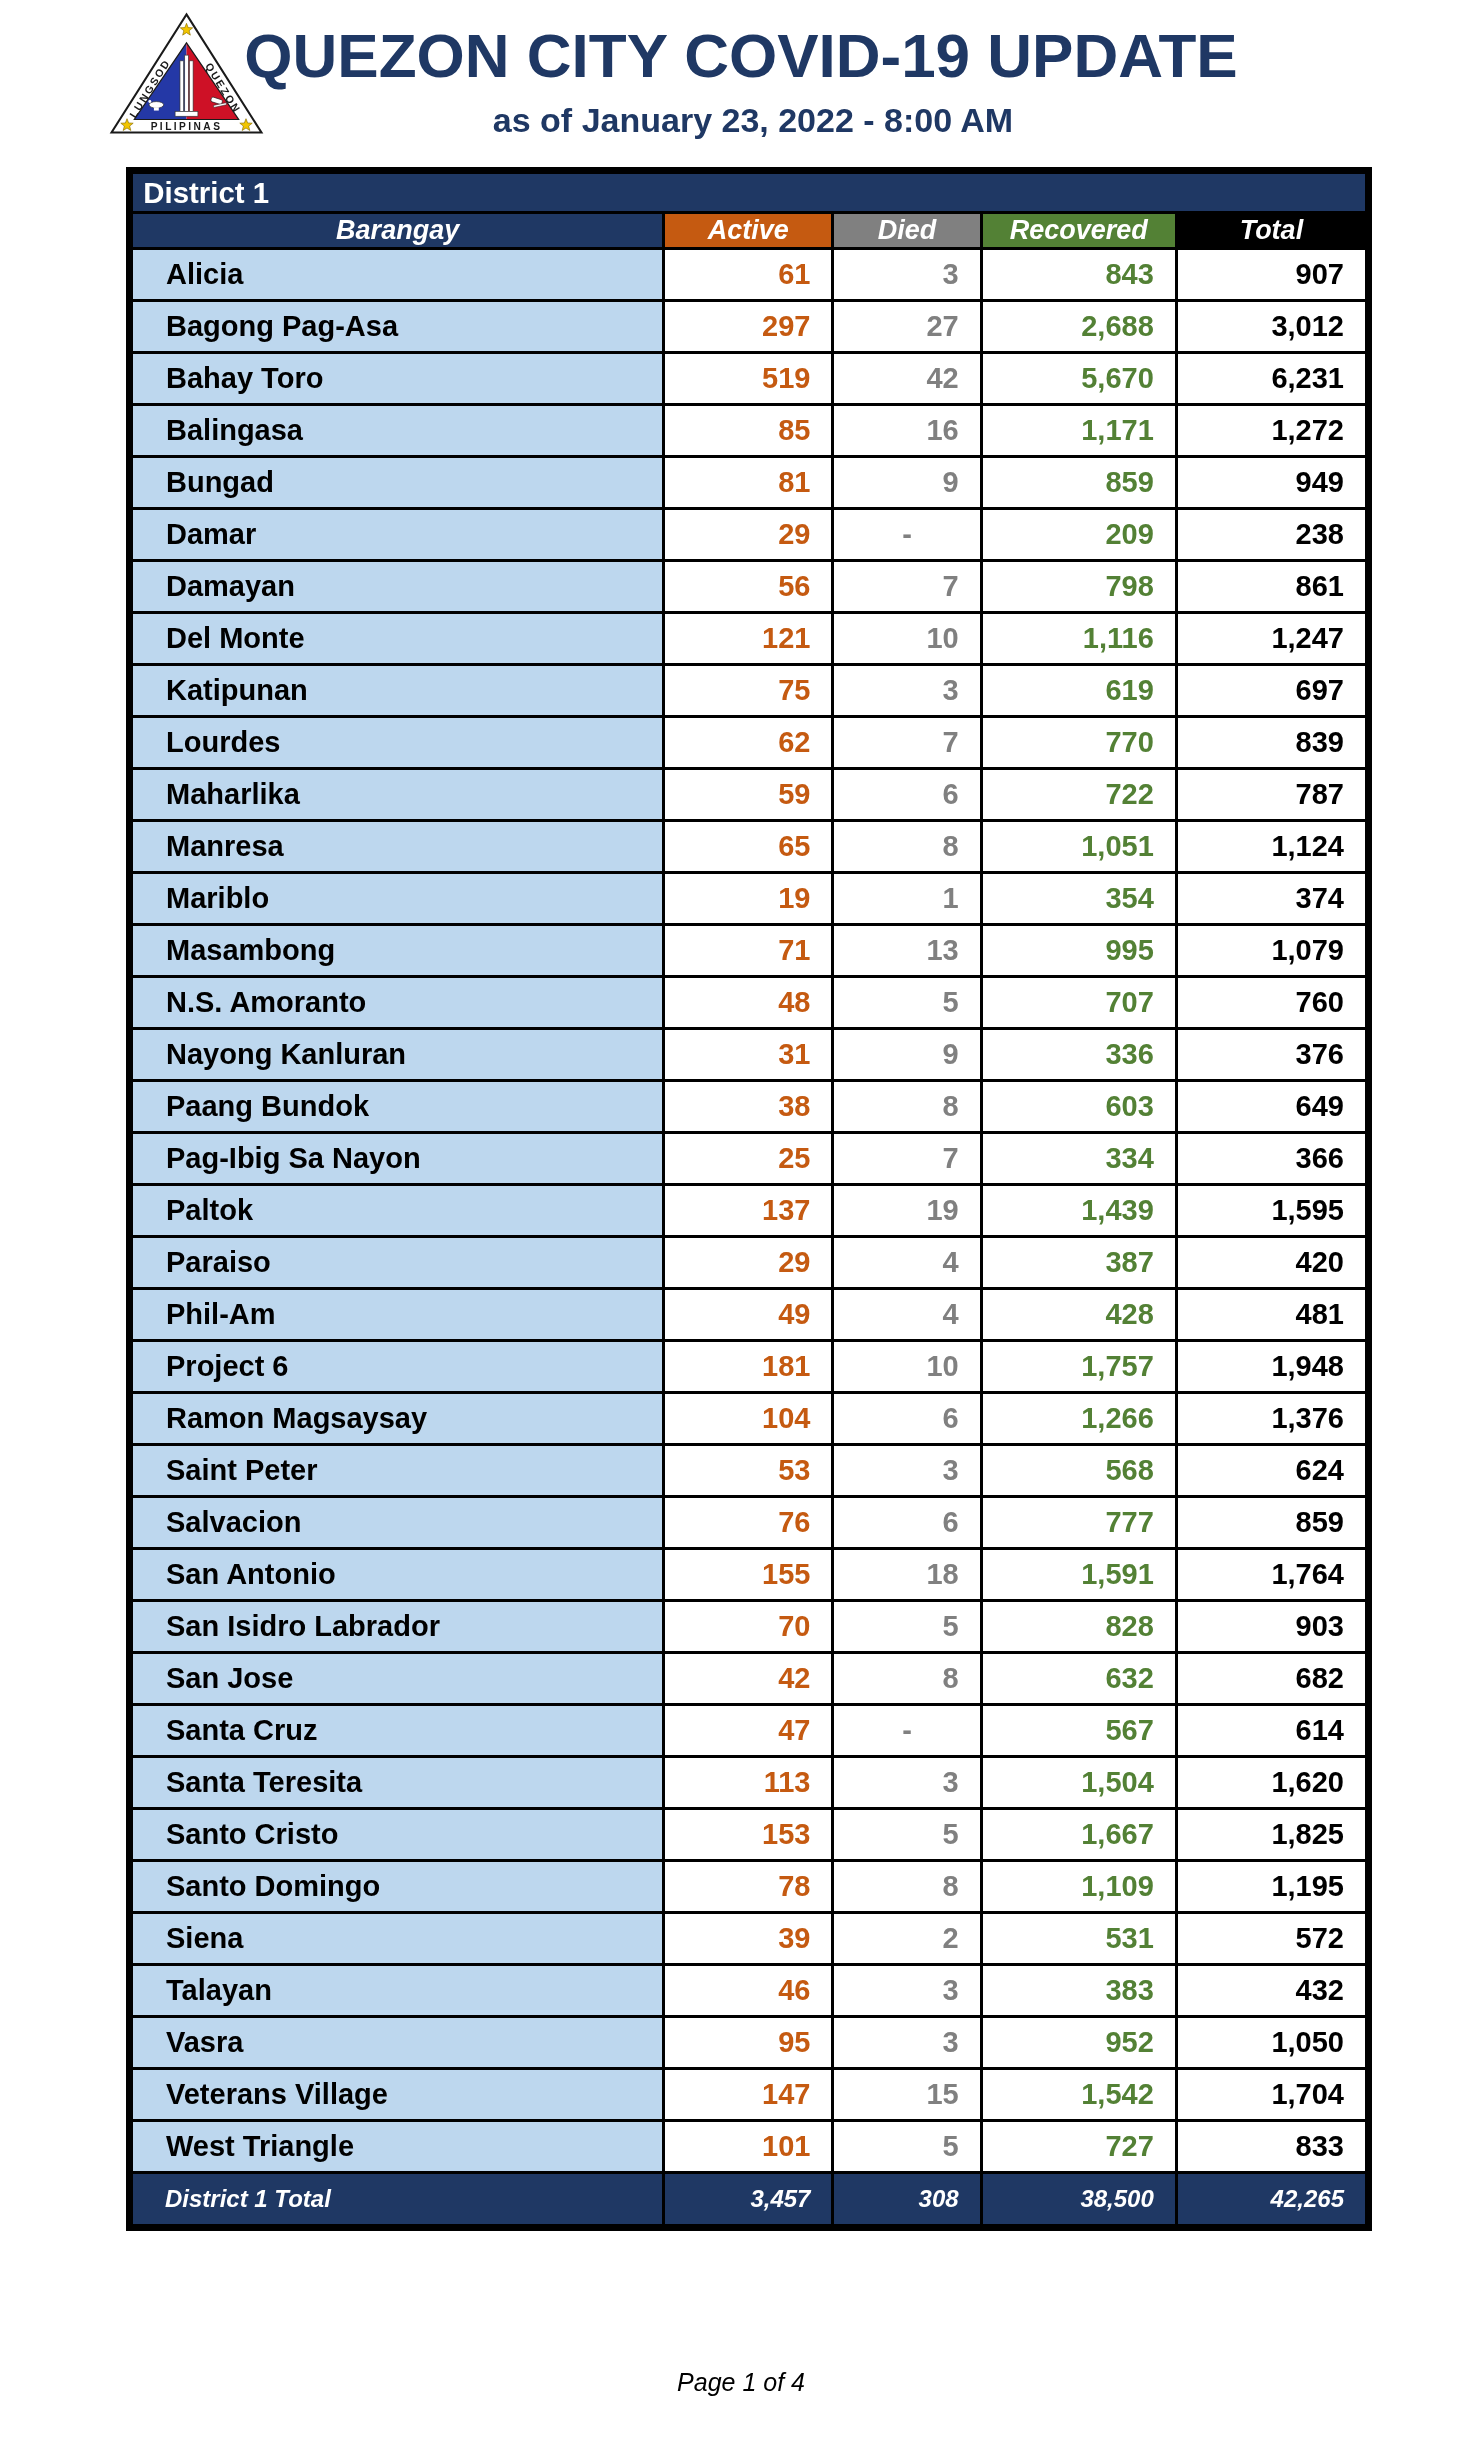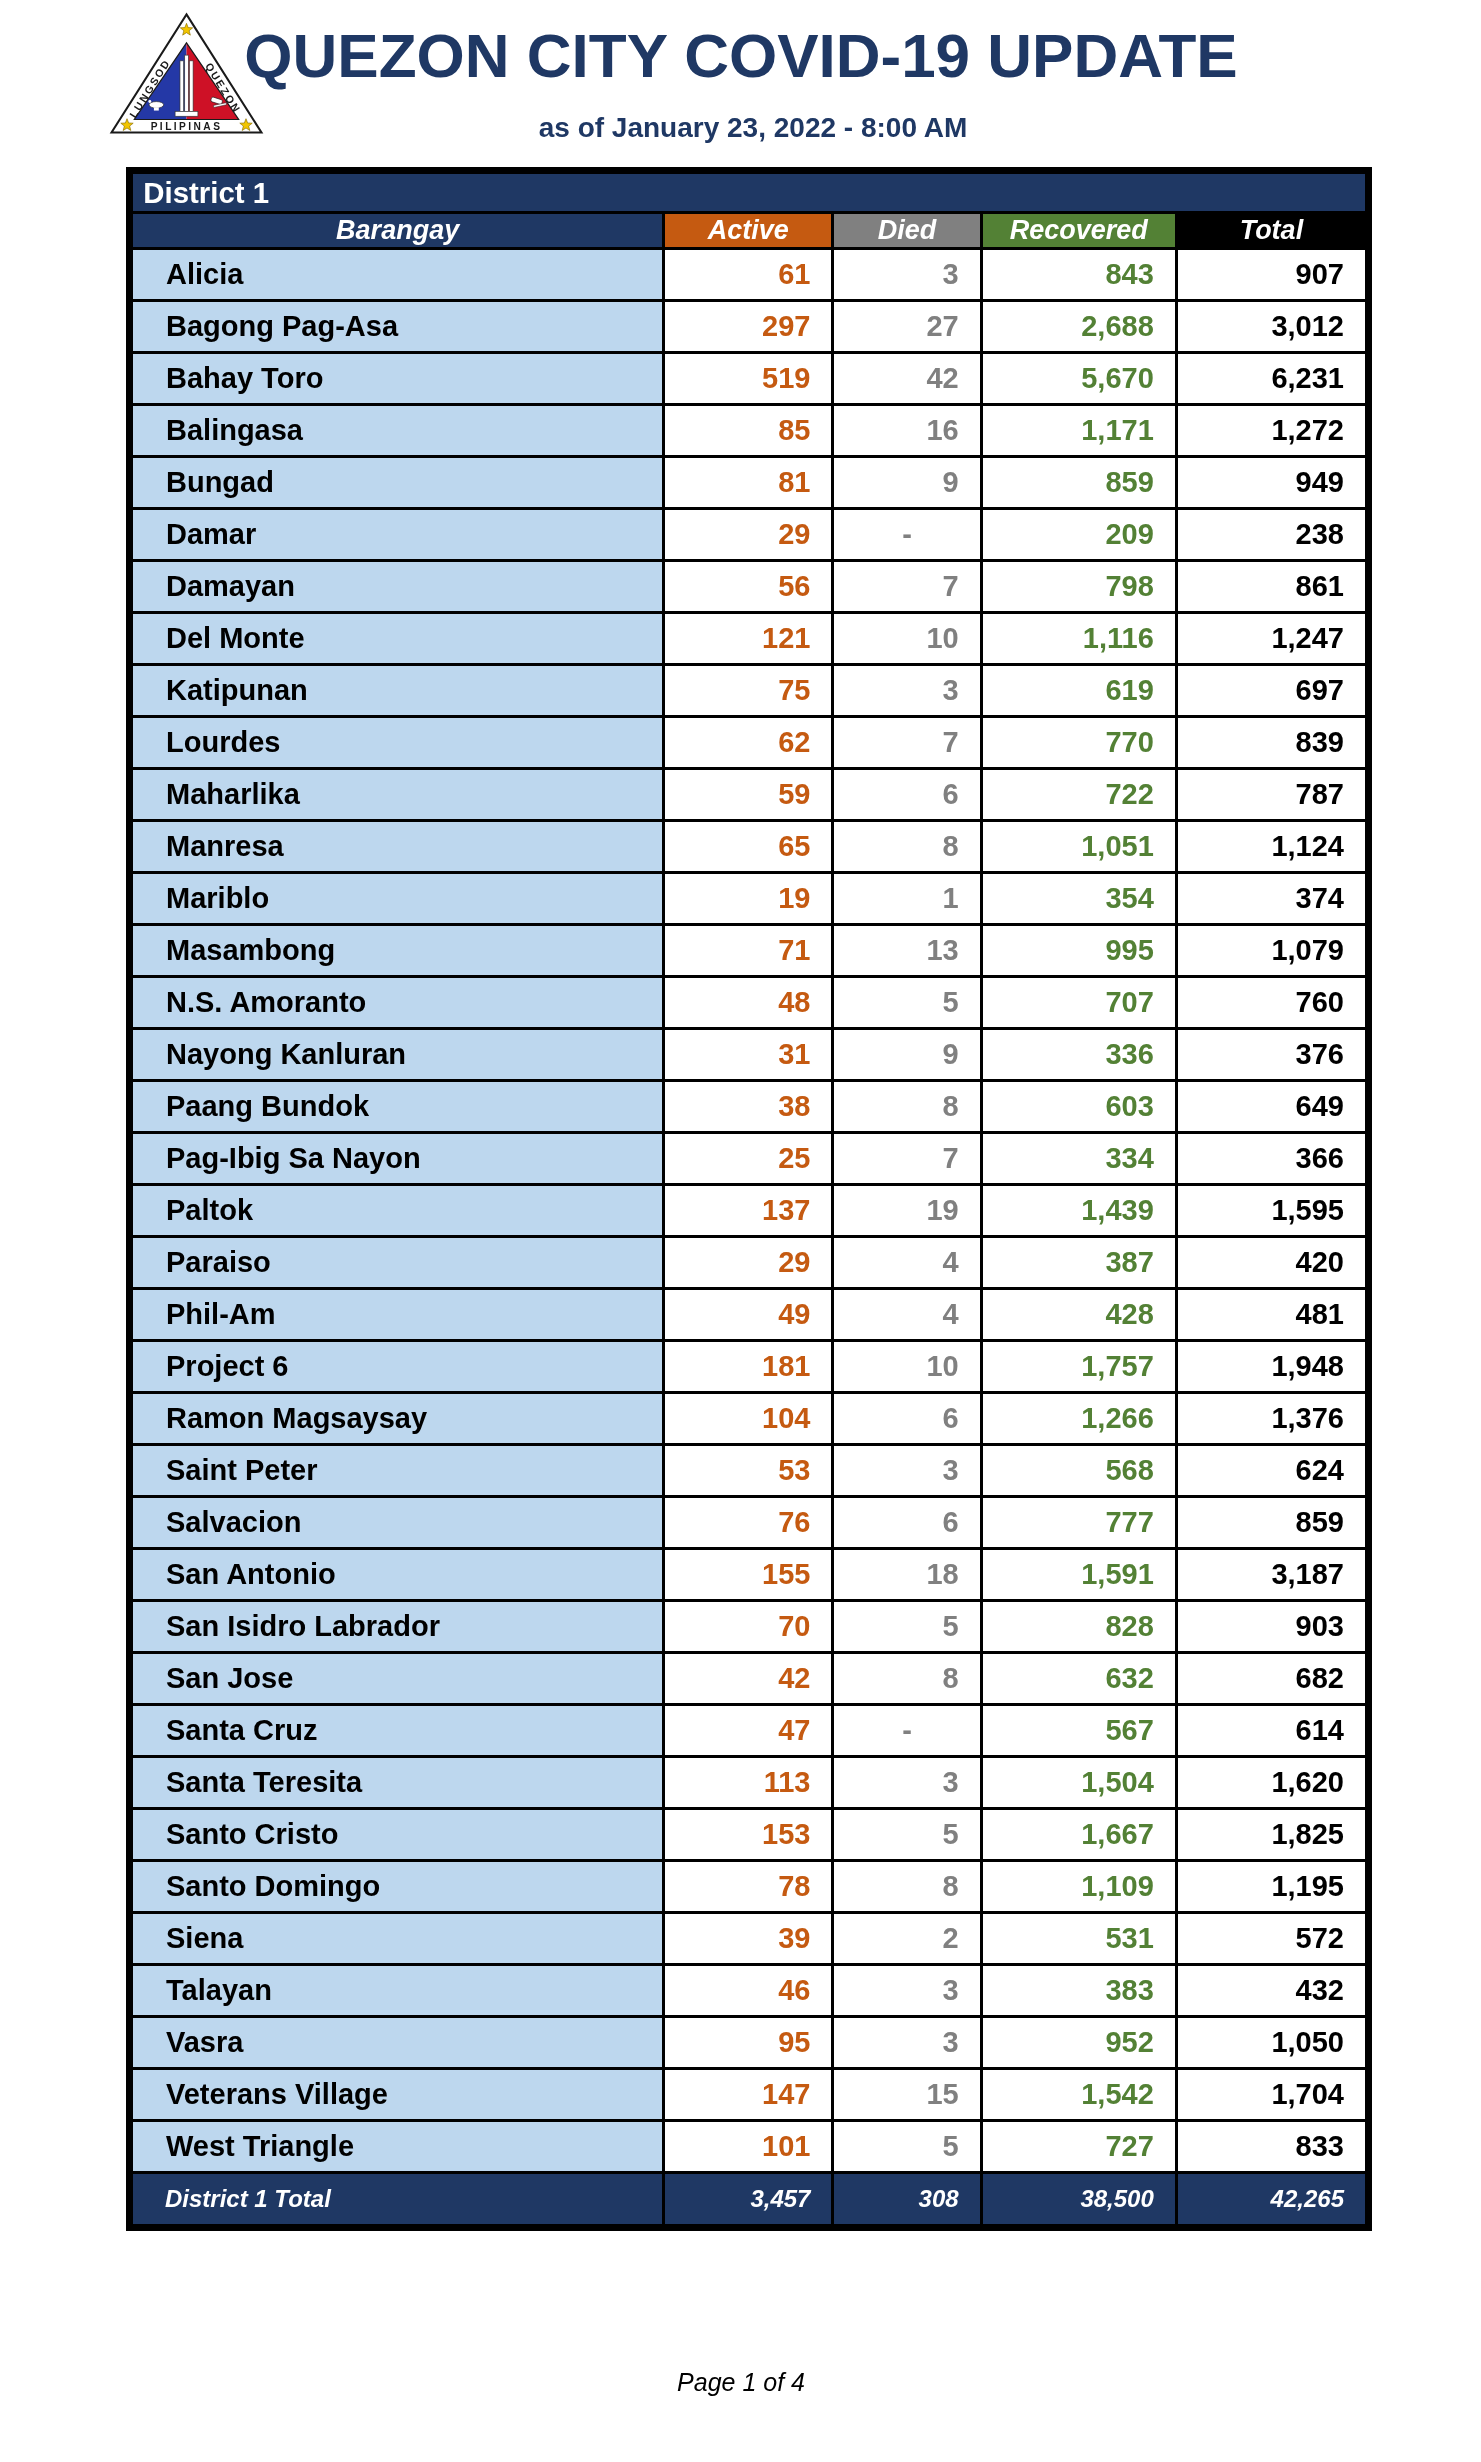--- a/index.html
+++ b/index.html
@@ -13,22 +13,22 @@
 
   
   .hdr { position: absolute; top: 0; left: 0; width: 100%; height: 163px; }
   .logo { position: absolute; left: 105px; top: 9.6px; width: 163px; height: 131px; }
   .titles { position: absolute; left: 0; top: 22px; width: 100%; text-align: center; }
   .title {
     font-size: 62px; font-weight: bold; color: #1F3864;
     letter-spacing: 0px; line-height: 1.1;
   }
   .subtitle {
-    margin-top: 22px;
-    font-size: 28px; font-weight: bold; color: #1F3864; padding-left: 24px;
+    margin-top: 11px;
+    font-size: 34px; font-weight: bold; color: #1F3864; padding-left: 24px;
   }
 
   
   .tbl-wrap {
     position: absolute; left: 126px; top: 167px; width: 1246px;
     border: 4px solid #000; background: #000;
   }
   table { width: 100%; border-collapse: collapse; table-layout: fixed; }
   td { border: 3.2px solid #000; overflow: hidden; white-space: nowrap; }
 
@@ -323,21 +323,21 @@
     <td class="num c-active">76</td>
     <td class="num c-died">6</td>
     <td class="num c-recovered">777</td>
     <td class="num c-total">859</td>
   </tr>
           <tr class="data">
     <td class="c-name">San Antonio</td>
     <td class="num c-active">155</td>
     <td class="num c-died">18</td>
     <td class="num c-recovered">1,591</td>
-    <td class="num c-total">3,187</td>
+    <td class="num c-total">1,764</td>
   </tr>
           <tr class="data">
     <td class="c-name">San Isidro Labrador</td>
     <td class="num c-active">70</td>
     <td class="num c-died">5</td>
     <td class="num c-recovered">828</td>
     <td class="num c-total">903</td>
   </tr>
           <tr class="data">
     <td class="c-name">San Jose</td>

